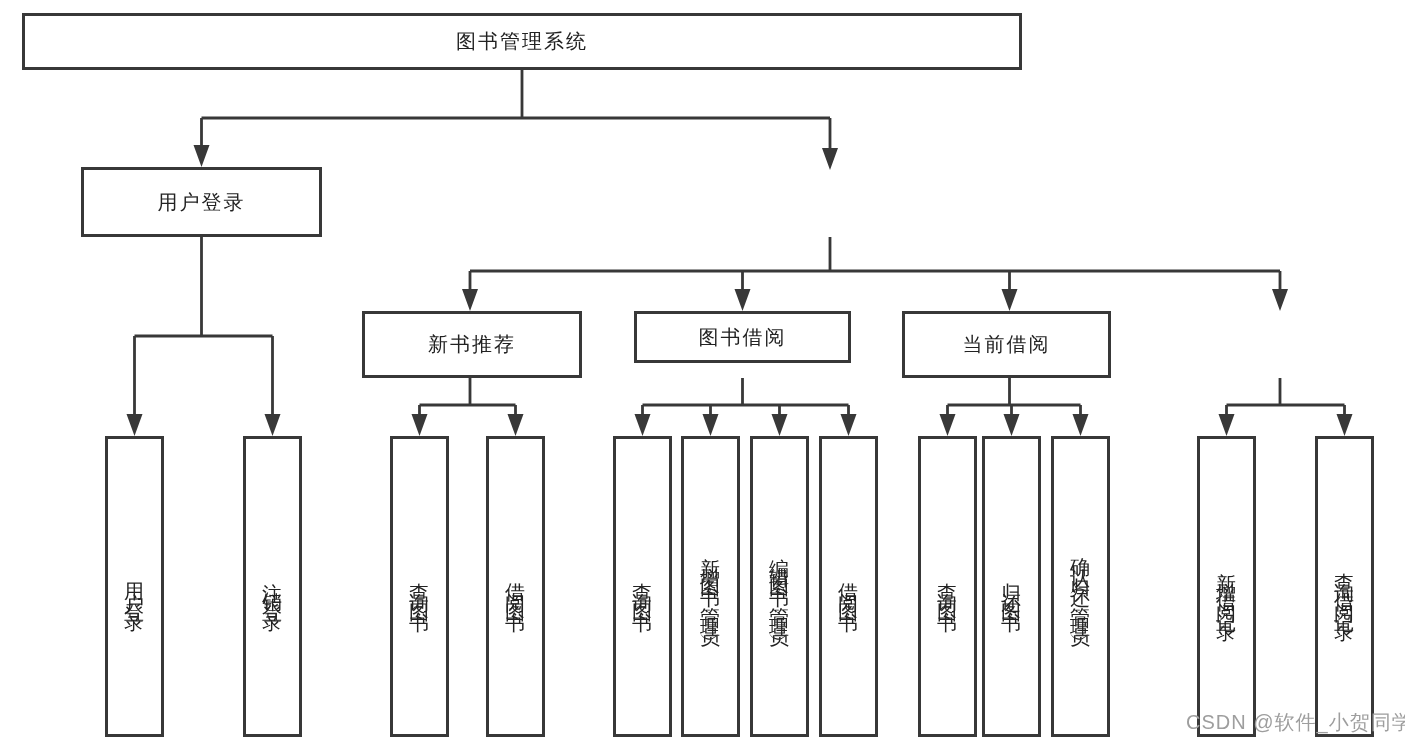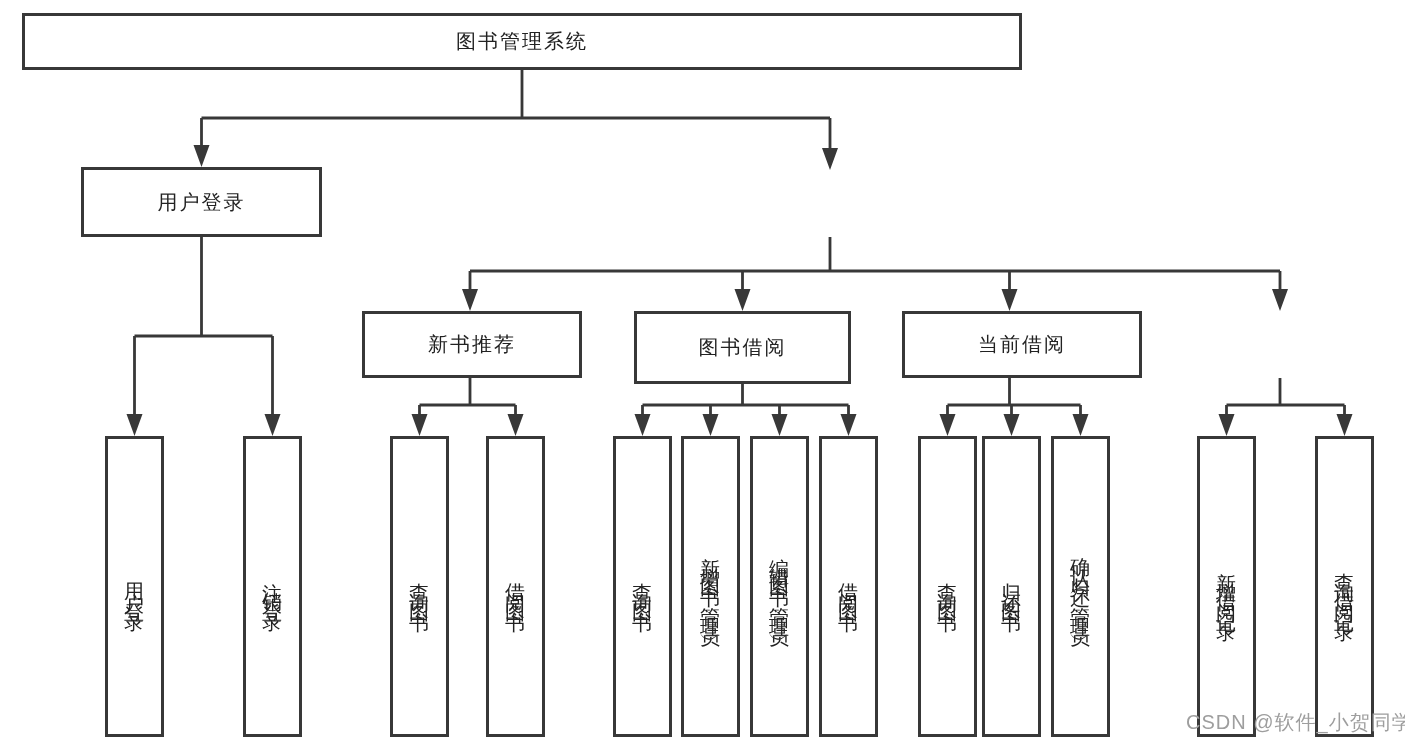--- a/index.html
+++ b/index.html
@@ -110,24 +110,24 @@
     <span>图书管理系统</span>
   </div>
 
   <div class="box h" style="left:81px;top:167px;width:241px;height:70px">
     <span>用户登录</span>
   </div>
 
   <div class="box h" style="left:362px;top:311px;width:220px;height:67px">
     <span>新书推荐</span>
   </div>
-  <div class="box h" style="left:634px;top:311px;width:217px;height:73px">
+  <div class="box h" style="left:634px;top:311px;width:217px;height:52px">
     <span>图书借阅</span>
   </div>
-  <div class="box h" style="left:902px;top:311px;width:240px;height:67px">
+  <div class="box h" style="left:902px;top:311px;width:209px;height:67px">
     <span>当前借阅</span>
   </div>
 
   <div class="box v" style="left:105px;top:436px;width:59px;height:301px">
     <span>用户登录</span>
   </div>
   <div class="box v" style="left:243px;top:436px;width:59px;height:301px">
     <span>注销登录</span>
   </div>
 

